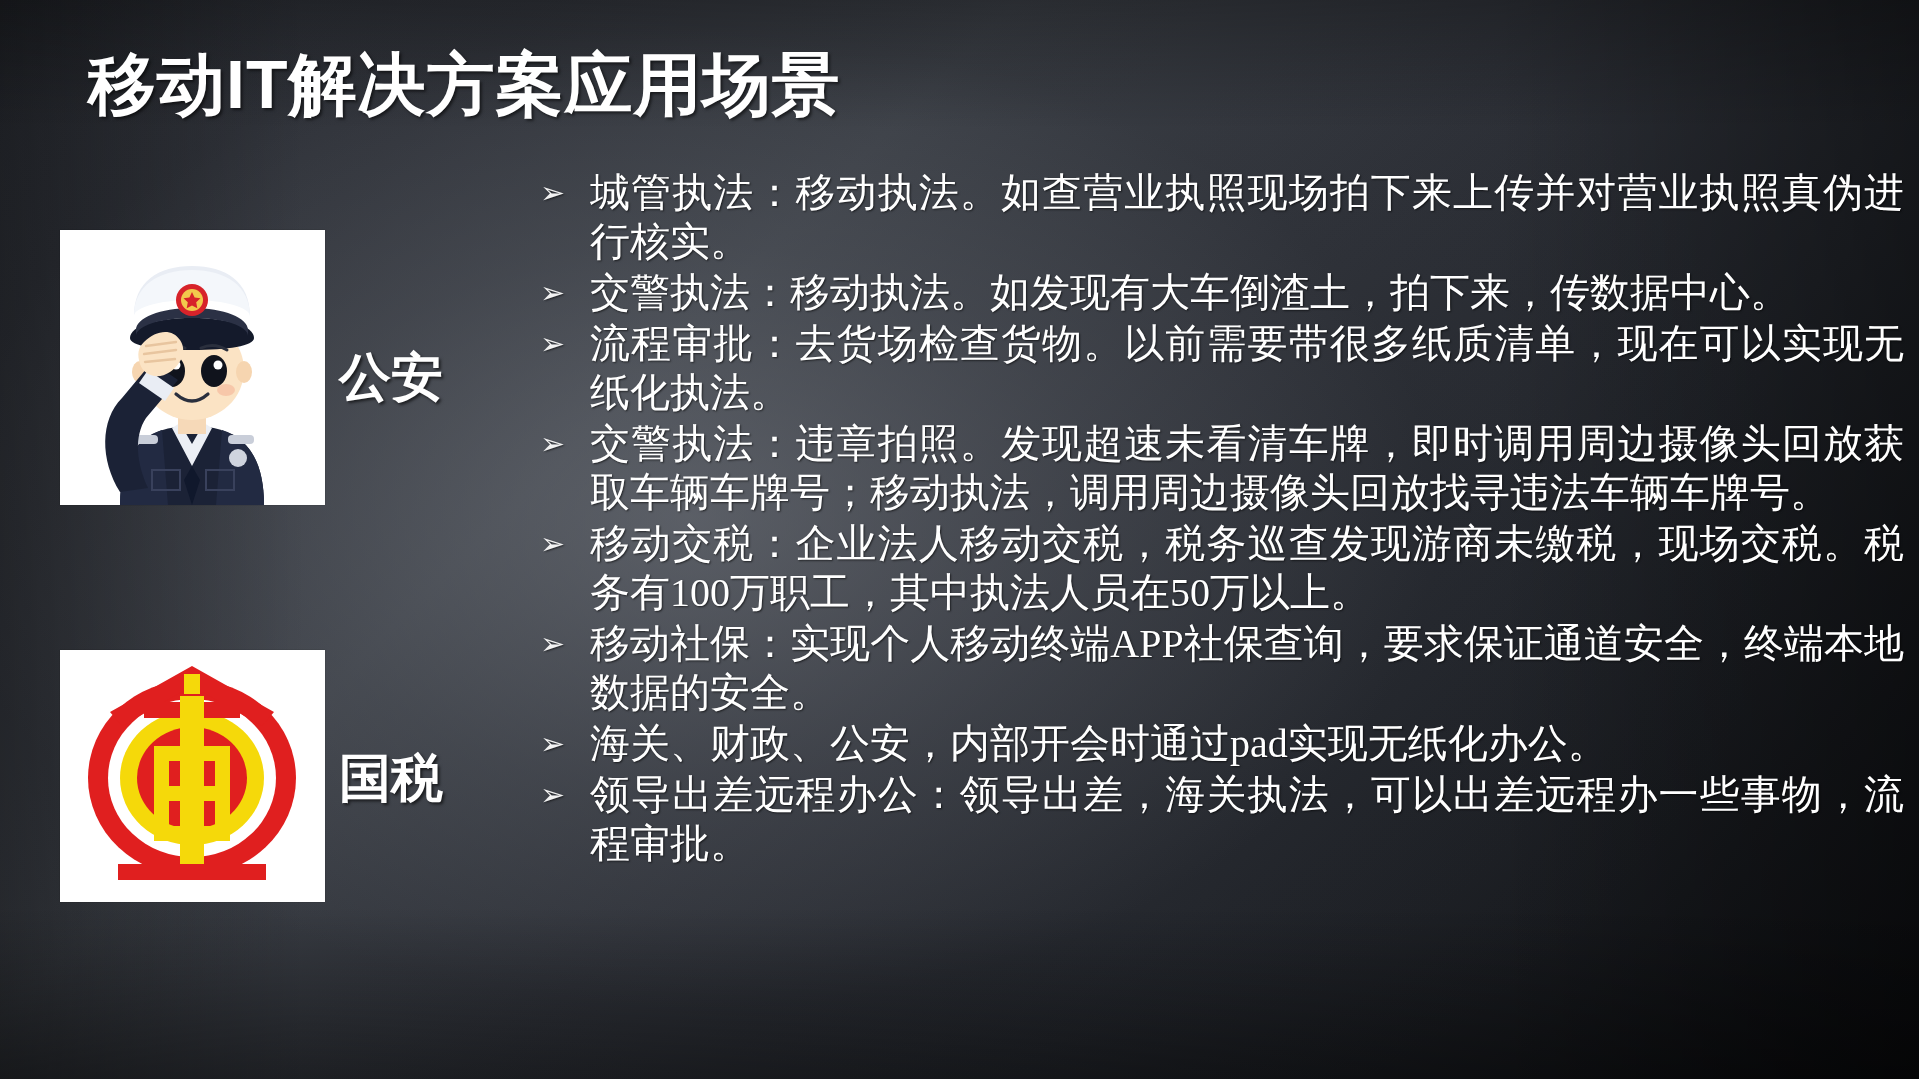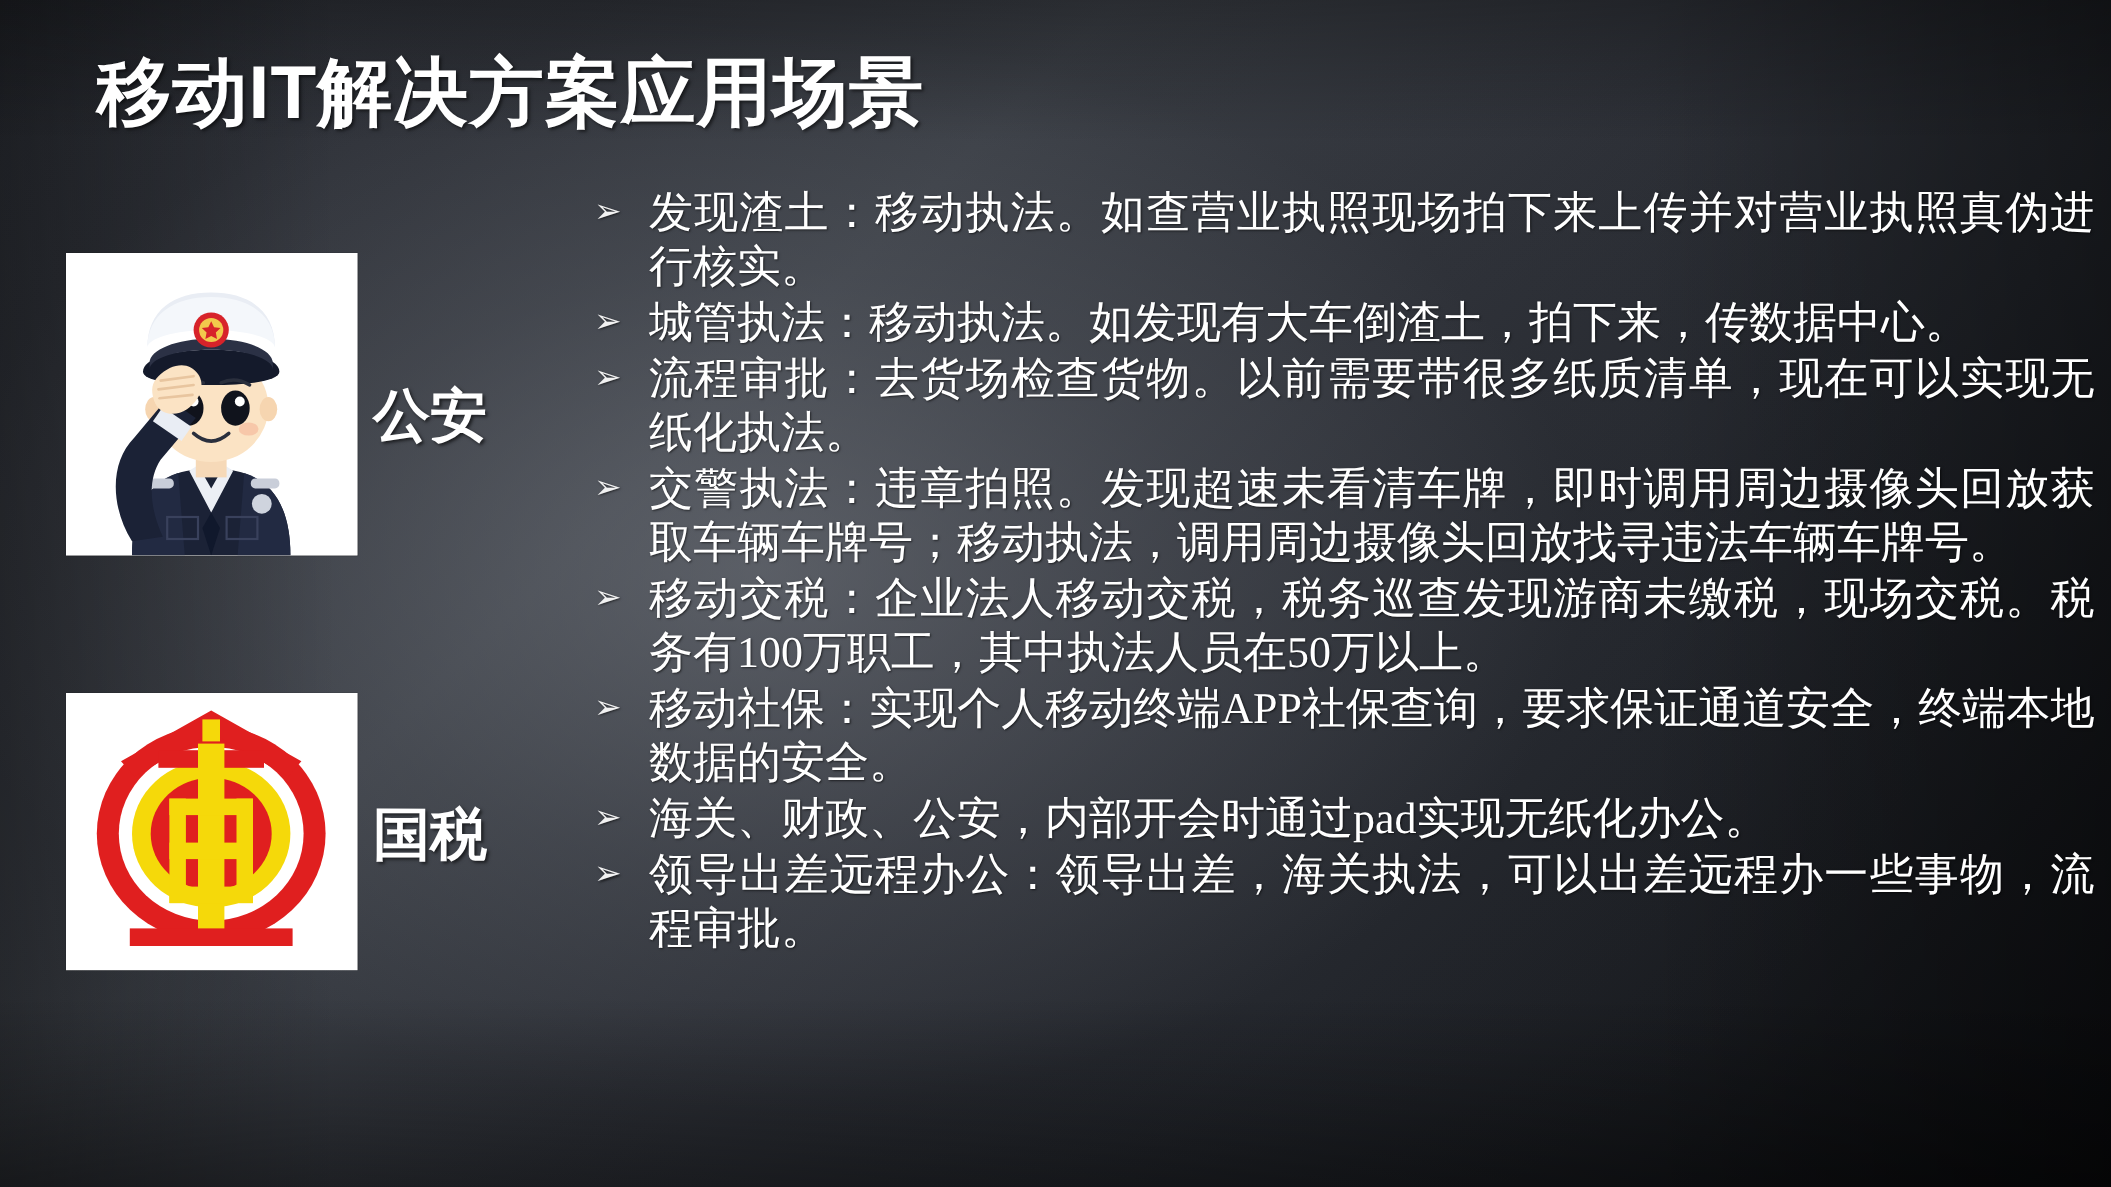--- a/index.html
+++ b/index.html
@@ -50,21 +50,21 @@
     top: 230px;
     width: 560px;
     height: 760px;
     z-index: 3;
   }
   .pic-row {
     position: absolute;
     display: flex;
   }
   .pic-row.police { left: 60px; top: 0px; }
-  .pic-row.tax    { left: 60px; top: 400px; }
+  .pic-row.tax    { left: 60px; top: 420px; }
 
   .photo {
     position: relative;
     width: 265px;
     height: 275px;
     background: #ffffff;
     overflow: hidden;
     flex: 0 0 auto;
     box-shadow: 0 0 1px rgba(0,0,0,0.4);
   }
@@ -231,26 +231,26 @@
       </div>
       <div class="org-label">国税</div>
     </div>
 
   </div>
 
   <div class="bullets">
 
     <div class="bullet">
       <span class="bullet-marker">➢</span>
-      <span class="bullet-text">发现渣土：移动执法。如查营业执照现场拍下来上传并对营业执照真伪进行核实。</span>
-    </div>
-
-    <div class="bullet">
-      <span class="bullet-marker">➢</span>
-      <span class="bullet-text">城管执法：移动执法。如发现有大车倒渣土，拍下来，传数据中心。</span>
+      <span class="bullet-text">城管执法：移动执法。如查营业执照现场拍下来上传并对营业执照真伪进行核实。</span>
+    </div>
+
+    <div class="bullet">
+      <span class="bullet-marker">➢</span>
+      <span class="bullet-text">交警执法：移动执法。如发现有大车倒渣土，拍下来，传数据中心。</span>
     </div>
 
     <div class="bullet">
       <span class="bullet-marker">➢</span>
       <span class="bullet-text">流程审批：去货场检查货物。以前需要带很多纸质清单，现在可以实现无纸化执法。</span>
     </div>
 
     <div class="bullet">
       <span class="bullet-marker">➢</span>
       <span class="bullet-text">交警执法：违章拍照。发现超速未看清车牌，即时调用周边摄像头回放获取车辆车牌号；移动执法，调用周边摄像头回放找寻违法车辆车牌号。</span>

